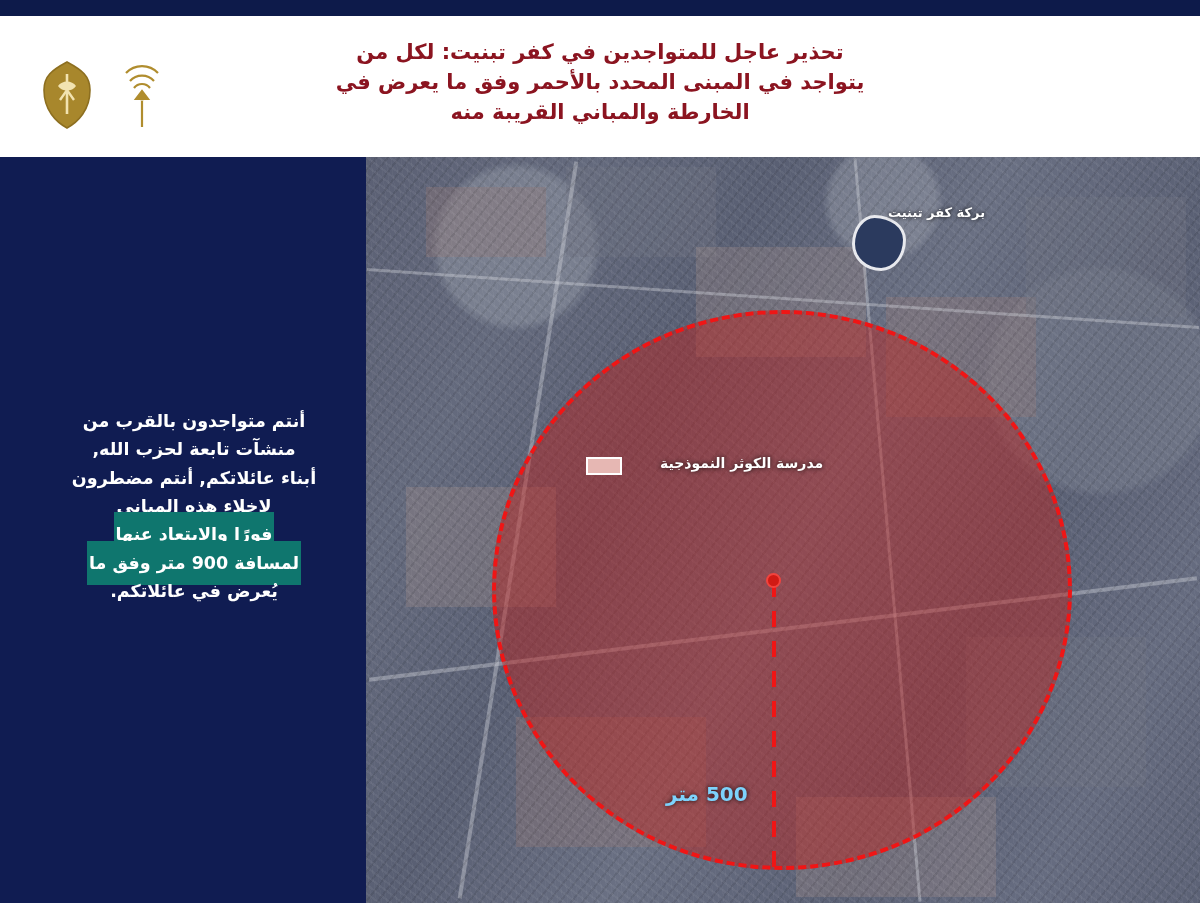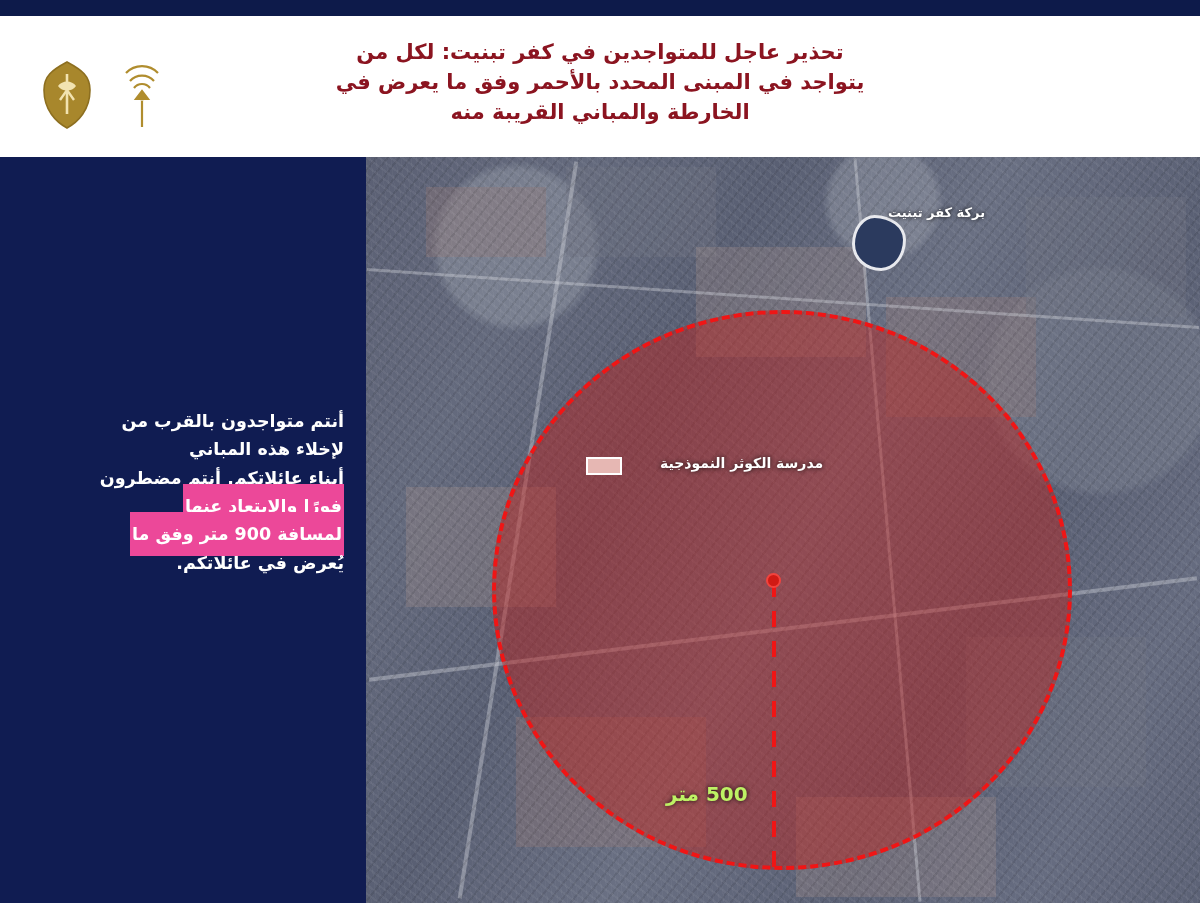--- a/index.html
+++ b/index.html
@@ -49,25 +49,25 @@
     background:#101c52;
   }
   .body-text{
     position:absolute;
     top:250px;
     right:22px;
     width:300px;
     color:#ffffff;
     font-size:17.5px;
     line-height:1.62;
-    text-align:right;
+    text-align:center;
     direction:rtl;
     font-weight:bold;
   }
-  .hl{background:#ec4899;padding:12px 2px;}
+  .hl{background:#0f766e;padding:12px 2px;}
 
   
   .map{
     position:absolute;
     top:157px;left:366px;
     width:834px;height:746px;
     overflow:hidden;
     background:#5d6376;
   }
   .map-img{position:absolute;inset:0;}
@@ -115,21 +115,21 @@
     position:absolute;
     left:400px;top:416px;
     width:15px;height:15px;border-radius:50%;
     background:#d11a14;
     border:2px solid #f2433d;
     box-sizing:border-box;
   }
   .radius-label{
     position:absolute;
     left:300px;top:625px;
-    color:#bef264;
+    color:#7dd3fc;
     font-size:20px;font-weight:bold;
     direction:rtl;
     text-shadow:0 0 5px rgba(0,0,0,.85);
   }
 
   
   .pond{
     position:absolute;
     left:486px;top:58px;
     width:54px;height:56px;
@@ -190,22 +190,23 @@
           <path d="M20 40 L27 30 L34 40" fill="none" stroke="#f2e3b0" stroke-width="2.4"></path>
         </svg>
       </span>
     </div>
     <div class="header-text">تحذير عاجل للمتواجدين في كفر تبنيت: لكل من يتواجد في المبنى المحدد بالأحمر وفق ما يعرض في الخارطة والمباني القريبة منه</div>
   </div>
 
   <div class="leftpanel">
     <div class="body-text">
       <div>أنتم متواجدون بالقرب من</div>
+      <div>منشآت تابعة لحزب الله,</div>
+      <div>أبناء عائلاتكم, أنتم مضطرون</div>
       <div>لإخلاء هذه المباني</div>
-      <div>أبناء عائلاتكم, أنتم مضطرون</div>
       <div><span class="hl">فورًا والابتعاد عنها</span></div>
       <div><span class="hl">لمسافة 900 متر وفق ما</span></div>
       <div>يُعرض في عائلاتكم.</div>
     </div>
   </div>
 
   <div class="map">
     <div class="map-img">
       <div class="sat-base"></div>
 

